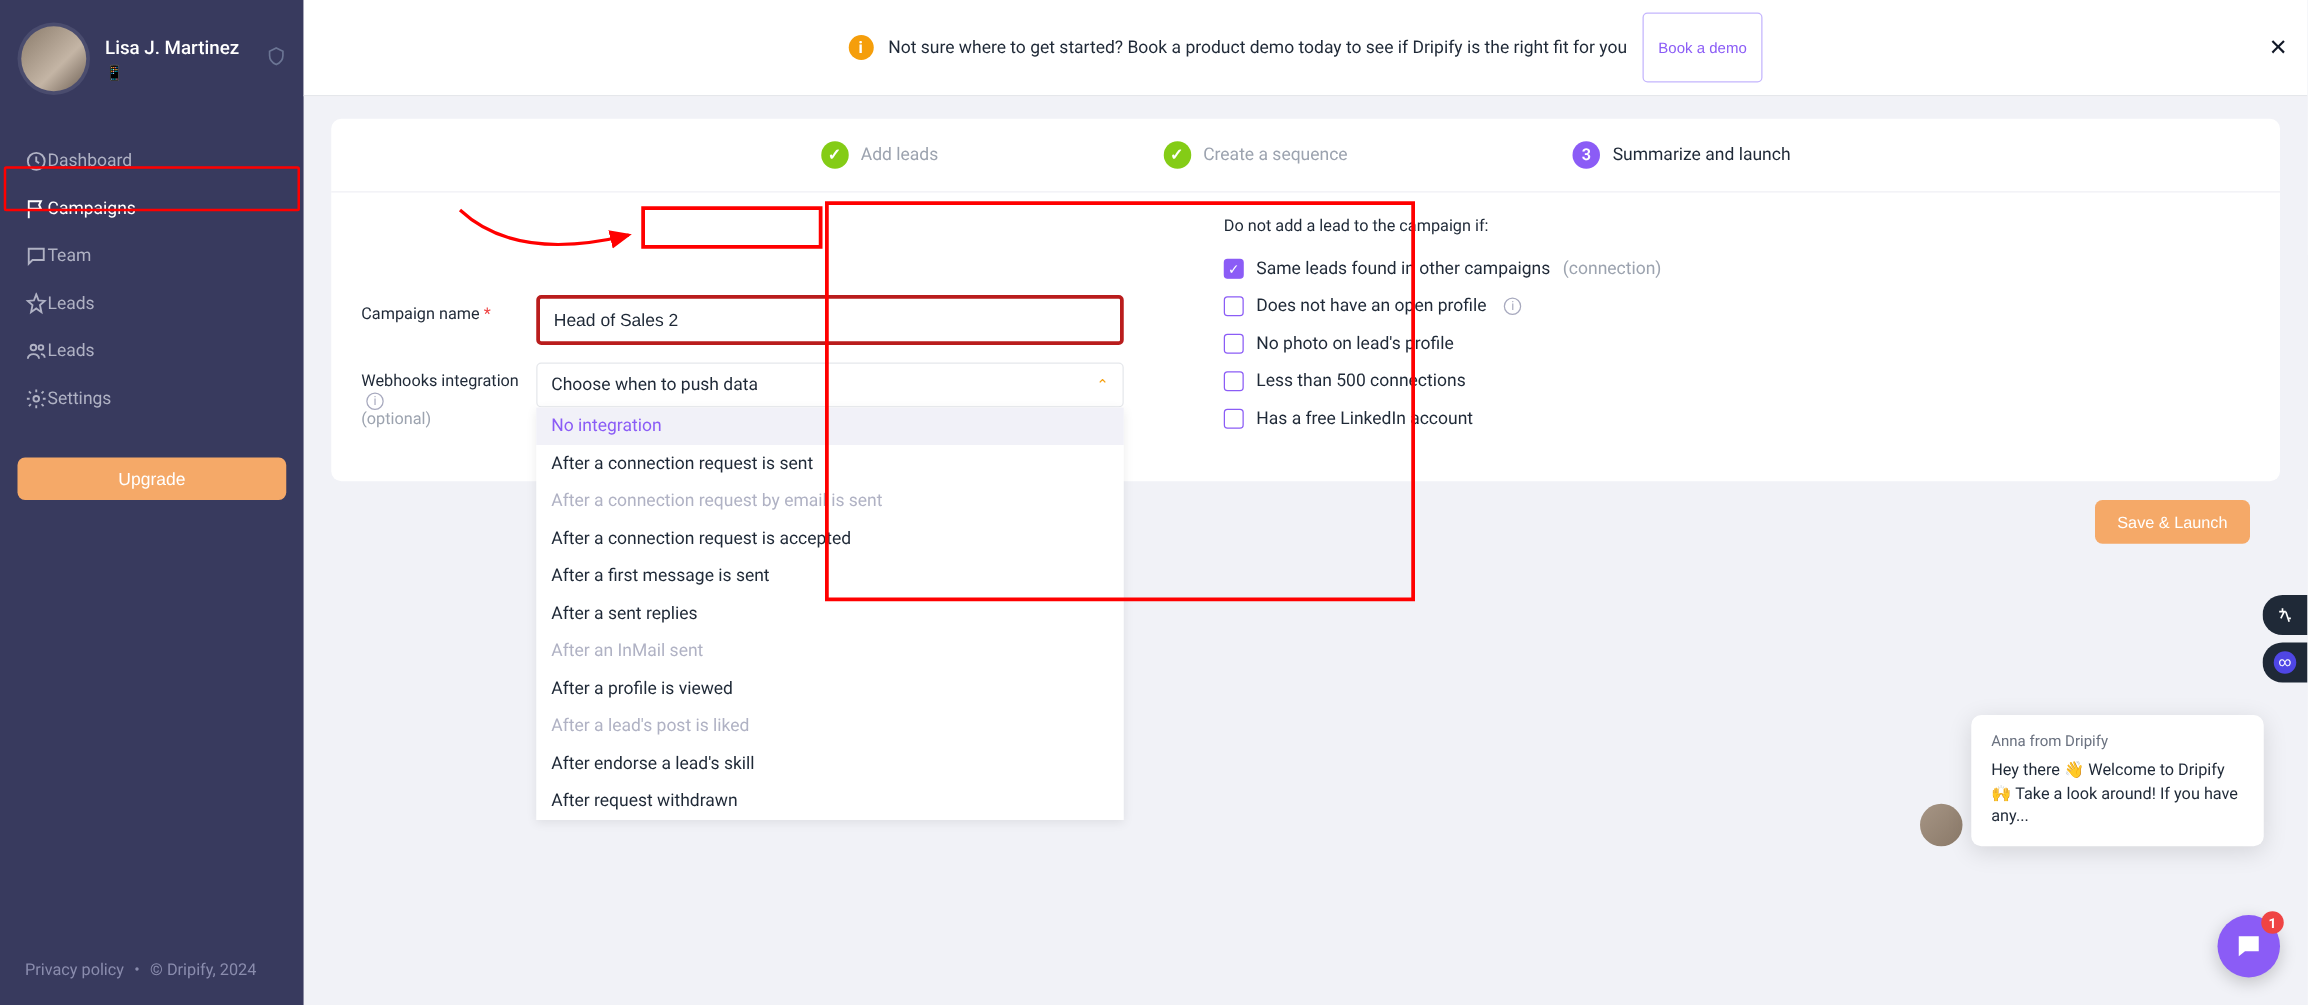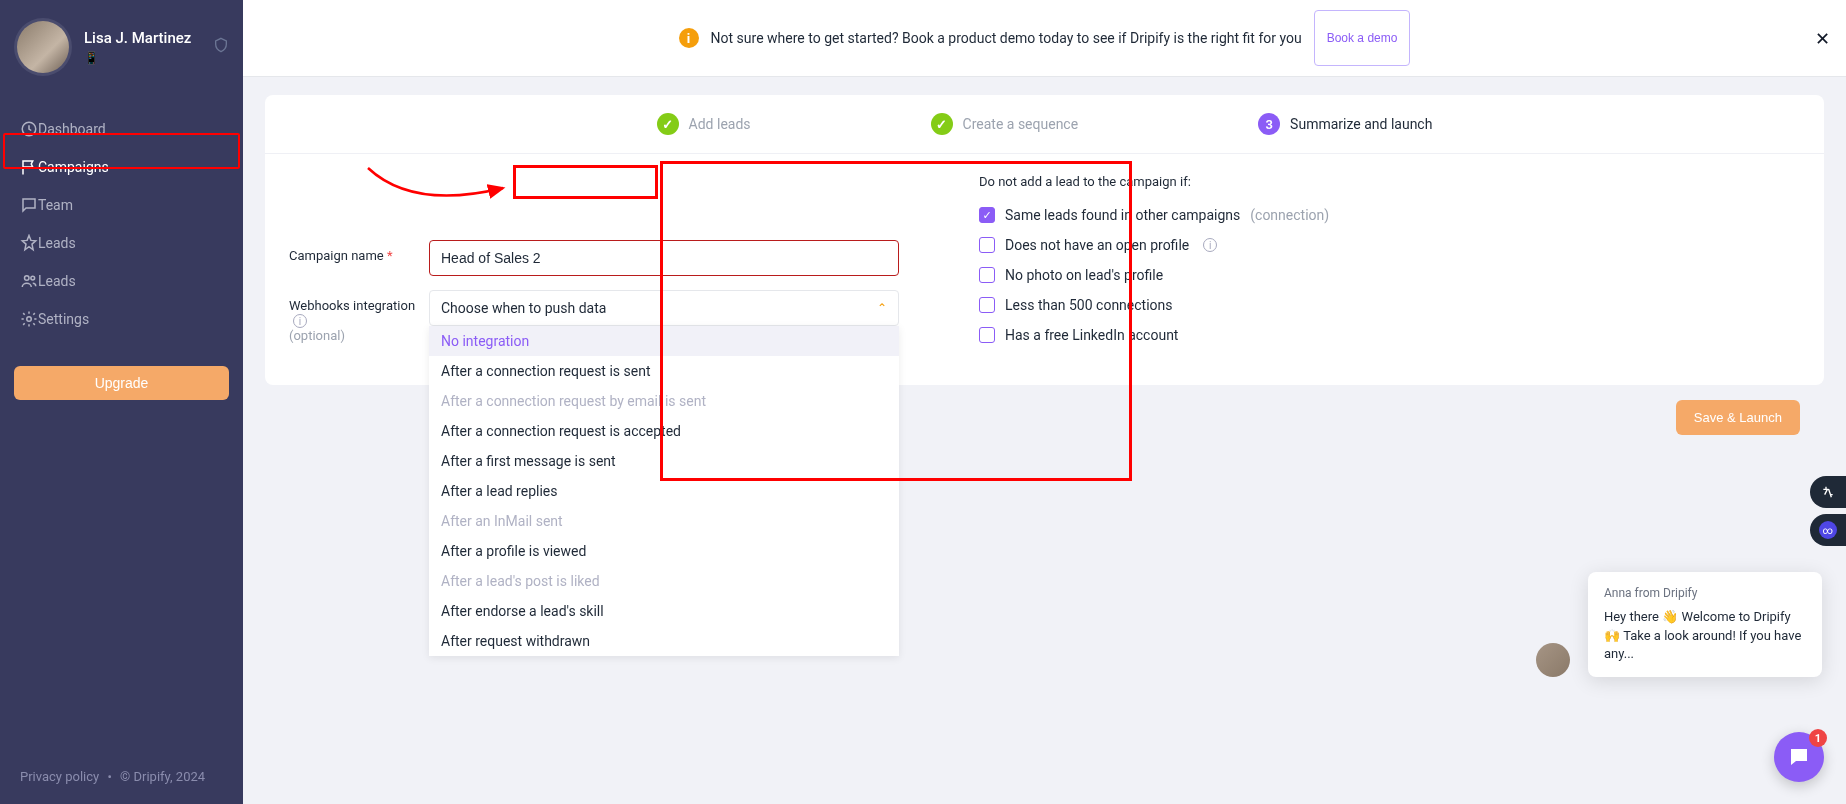--- a/index.html
+++ b/index.html
@@ -47,21 +47,21 @@
     .step-label.muted { color: #9ca3af; }
     .step-label.active { color: #1f2937; }
     
     .form { display: flex; gap: 40px; padding: 20px 24px 28px; align-items: flex-end; }
     .form-left { width: 610px; }
     .field-row { display: flex; align-items: flex-start; margin-bottom: 14px; }
     .field-label { width: 140px; flex-shrink: 0; font-size: 13px; color: #1f2937; padding-top: 8px; }
     .field-label .req { color: #ef4444; }
     .field-label .opt { color: #9ca3af; display: block; }
     .field-input-wrap { flex: 1; }
-    .text-input { width: 100%; border: 1px solid #b91c1c; border-radius: 4px; padding: 9px 11px; font-size: 14px; color: #1f2937; }
+    .text-input { width: 100%; border: 3px solid #b91c1c; border-radius: 4px; padding: 9px 11px; font-size: 14px; color: #1f2937; }
     
     .info-icon { display: inline-flex; width: 14px; height: 14px; border: 1px solid #a7a9be; border-radius: 50%; align-items: center; justify-content: center; font-size: 10px; color: #a7a9be; margin-left: 4px; }
     
     .select-wrap { position: relative; }
     .select-display { width: 100%; border: 1px solid #e5e7eb; border-radius: 4px; padding: 9px 11px; font-size: 14px; color: #1f2937; display: flex; justify-content: space-between; align-items: center; cursor: pointer; }
     .chevron { color: #f59e0b; font-size: 12px; }
     .dropdown { position: absolute; top: 100%; left: 0; right: 0; background: #fff; box-shadow: 0 2px 8px rgba(0,0,0,0.08); z-index: 5; }
     .dd-item { padding: 7px 12px; font-size: 14px; color: #1f2937; cursor: pointer; }
     .dd-item.selected { background: #f1f1f8; color: #8b5cf6; }
     .dd-item.disabled { color: #b0b2c4; cursor: default; }
@@ -74,21 +74,21 @@
     .form-right { flex: 1; padding-left: 40px; }
     .right-title { font-size: 13px; color: #1f2937; margin-bottom: 18px; }
     .check-row { display: flex; align-items: center; gap: 10px; font-size: 14px; color: #1f2937; margin-bottom: 14px; }
     .checkbox { width: 16px; height: 16px; border: 1.5px solid #8b5cf6; border-radius: 3px; display: flex; align-items: center; justify-content: center; cursor: pointer; flex-shrink: 0; }
     .checkbox.checked { background: #8b5cf6; color: #fff; font-size: 11px; }
     .rec { color: #9ca3af; }
     
     .save-btn { position: absolute; right: 24px; bottom: -50px; background: #f5a968; color: #fff; border: none; border-radius: 6px; padding: 10px 18px; font-size: 13px; font-weight: 500; cursor: pointer; }
     
     
-    .chat-bubble { position: absolute; right: 24px; bottom: 127px; width: 234px; background: #fff; border-radius: 8px; padding: 14px 16px; font-size: 13px; box-shadow: 0 4px 20px rgba(0,0,0,0.12); }
+    .chat-bubble { position: absolute; right: 35px; bottom: 127px; width: 234px; background: #fff; border-radius: 8px; padding: 14px 16px; font-size: 13px; box-shadow: 0 4px 20px rgba(0,0,0,0.12); }
     .chat-from { color: #6b7280; font-size: 12px; margin-bottom: 8px; }
     .chat-body { color: #1f2937; line-height: 1.4; }
     .chat-avatar { position: absolute; right: 276px; bottom: 127px; width: 34px; height: 34px; border-radius: 50%; background: linear-gradient(135deg, #a69585, #8a7968); }
     .chat-launcher { position: absolute; right: 22px; bottom: 22px; width: 50px; height: 50px; border-radius: 50%; background: #8b5cf6; display: flex; align-items: center; justify-content: center; color: #fff; cursor: pointer; box-shadow: 0 4px 14px rgba(0,0,0,0.2); }
     .chat-badge { position: absolute; top: -3px; right: -3px; width: 18px; height: 18px; border-radius: 50%; background: #ef4444; color: #fff; font-size: 11px; font-weight: 700; display: flex; align-items: center; justify-content: center; }
     
     .side-widget { position: fixed; right: 0; width: 36px; height: 32px; background: #1f2937; border-radius: 16px 0 0 16px; display: flex; align-items: center; justify-content: center; color: #fff; font-size: 14px; }
     .sw1 { top: 476px; }
     .sw2 { top: 514px; }
     .sw2-inner { width:18px; height:18px; border-radius:50%; background:#4f46e5; display:flex; align-items:center; justify-content:center; }
@@ -231,21 +231,21 @@
                 <div class="select-display">
                   <span>Choose when to push data</span>
                   <span class="chevron">⌃</span>
                 </div>
                 <div class="dropdown" id="dropdown">
                     <div class="dd-item selected">No integration</div>
                     <div class="dd-item">After a connection request is sent</div>
                     <div class="dd-item disabled">After a connection request by email is sent</div>
                     <div class="dd-item">After a connection request is accepted</div>
                     <div class="dd-item">After a first message is sent</div>
-                    <div class="dd-item">After a lead replies</div>
+                    <div class="dd-item">After a sent replies</div>
                     <div class="dd-item disabled">After an InMail sent</div>
                     <div class="dd-item">After a profile is viewed</div>
                     <div class="dd-item disabled">After a lead's post is liked</div>
                     <div class="dd-item">After endorse a lead's skill</div>
                     <div class="dd-item">After request withdrawn</div>
                   </div>
               </div>
             </div>
           </div>
 

